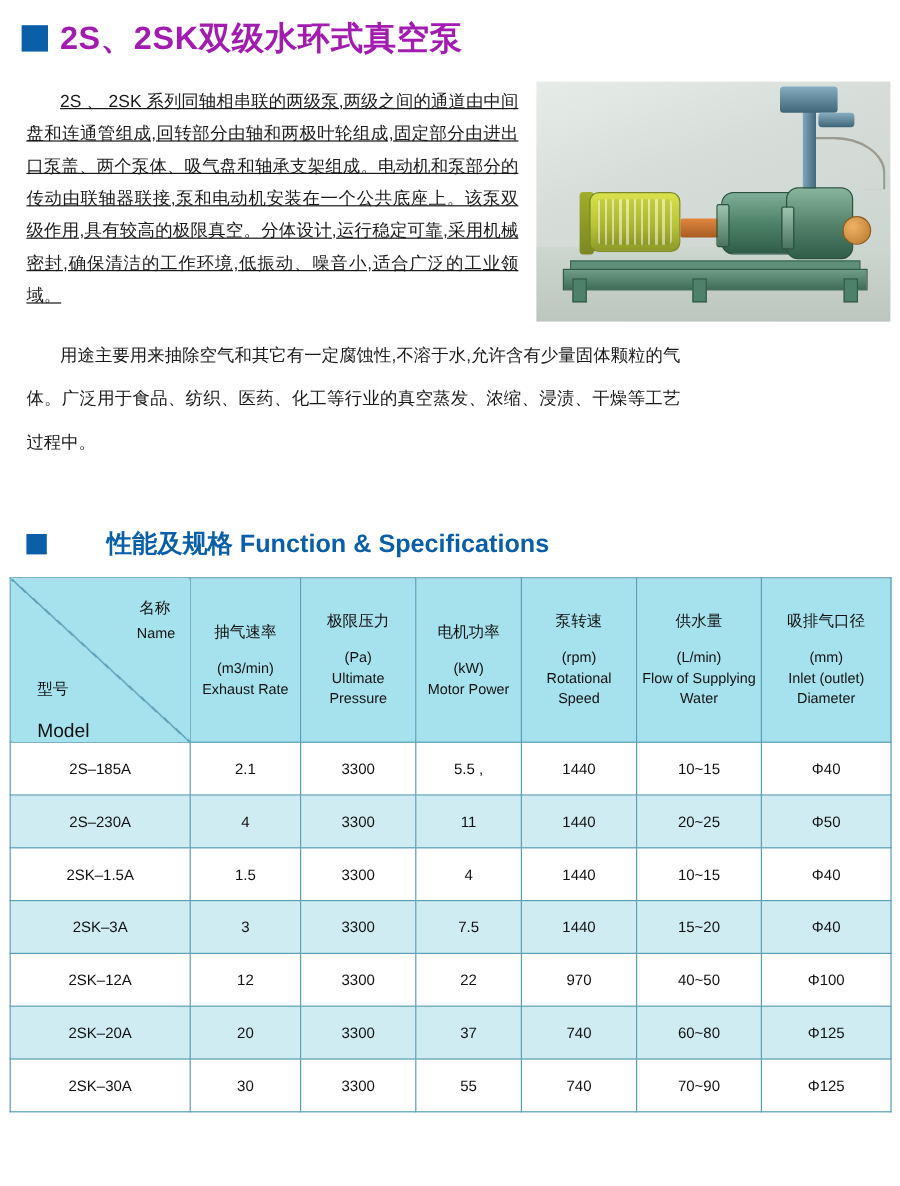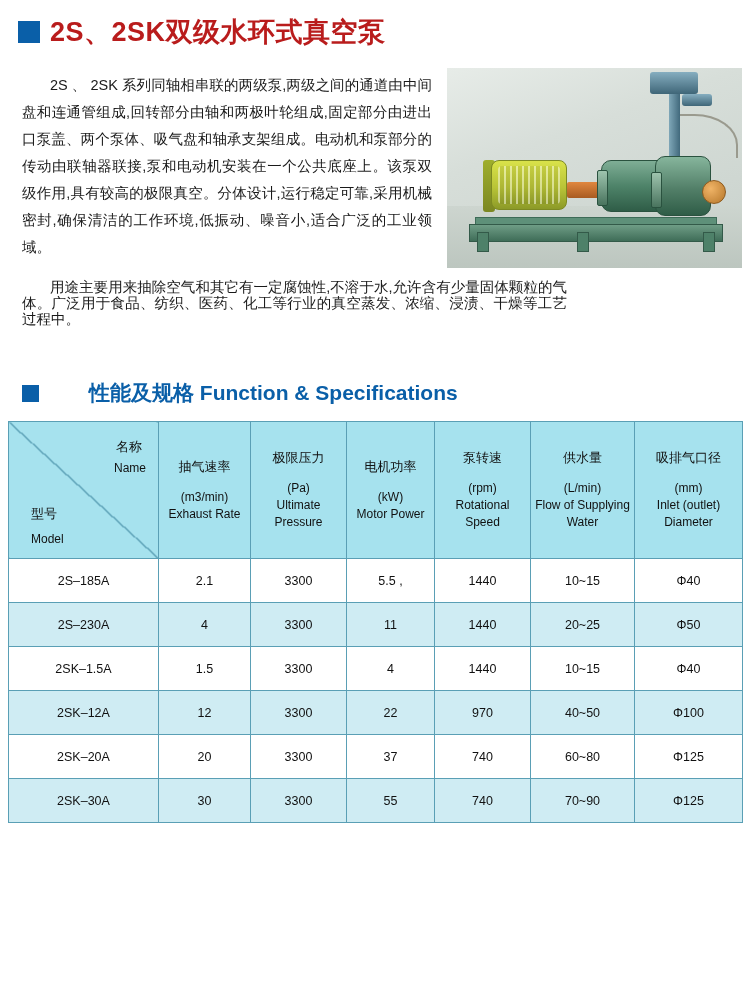--- a/index.html
+++ b/index.html
@@ -25,40 +25,41 @@
   .title-square {
     width: 22px;
     height: 22px;
     background: #0a5fa8;
     margin-right: 10px;
     flex: 0 0 auto;
   }
   .main-title {
     font-size: 27px;
     font-weight: bold;
-    color: #b91c1c;
+    color: #a21caf;
     letter-spacing: 0.5px;
     white-space: nowrap;
   }
 
   
   .intro-wrap {
     position: relative;
     margin-top: 22px;
   }
   .intro-text {
     width: 410px;
     margin-left: 22px;
     font-size: 14.5px;
     line-height: 27px;
     color: #1a1a1a;
     text-align: justify;
   }
   .intro-text p {
     margin: 0;
+    text-decoration: underline;
   }
   .indent {
     text-indent: 28px;
   }
 
   
   .photo {
     position: absolute;
     right: 8px;
     top: -4px;
@@ -213,21 +214,21 @@
     border-top: 2px solid #9a9a8e;
     border-right: 2px solid #9a9a8e;
     border-radius: 0 70% 0 0;
   }
 
   
   .intro2 {
     margin: 18px 0 0 22px;
     width: 545px;
     font-size: 14.5px;
-    line-height: 16px;
+    line-height: 36px;
     color: #1a1a1a;
     text-align: justify;
   }
   .intro2 p { margin: 0; }
 
   
   .section-row {
     display: flex;
     align-items: center;
     margin: 52px 0 0 22px;
@@ -289,23 +290,23 @@
     font-size: 12px;
   }
   .corner .model-cn {
     position: absolute;
     bottom: 36px;
     left: 22px;
     font-size: 13px;
   }
   .corner .model-en {
     position: absolute;
-    bottom: 10px;
+    bottom: 0;
     left: 22px;
-    font-size: 12px;
+    font-size: 16px;
   }
   .hd-cn { display: block; font-size: 13px; margin-bottom: 14px; }
   .hd-unit { display: block; font-size: 12px; }
   .hd-en { display: block; font-size: 12px; }
 
   tbody td {
     height: 41px;
     font-size: 12.5px;
   }
   tbody tr:nth-child(odd) td { background: #ffffff; }
@@ -430,20 +431,29 @@
     <tr>
       <td>2SK–1.5A</td>
       <td>1.5</td>
       <td>3300</td>
       <td>4</td>
       <td>1440</td>
       <td>10~15</td>
       <td>Φ40</td>
     </tr>
     <tr>
+      <td>2SK–3A</td>
+      <td>3</td>
+      <td>3300</td>
+      <td>7.5</td>
+      <td>1440</td>
+      <td>15~20</td>
+      <td>Φ40</td>
+    </tr>
+    <tr>
       <td>2SK–12A</td>
       <td>12</td>
       <td>3300</td>
       <td>22</td>
       <td>970</td>
       <td>40~50</td>
       <td>Φ100</td>
     </tr>
     <tr>
       <td>2SK–20A</td>

